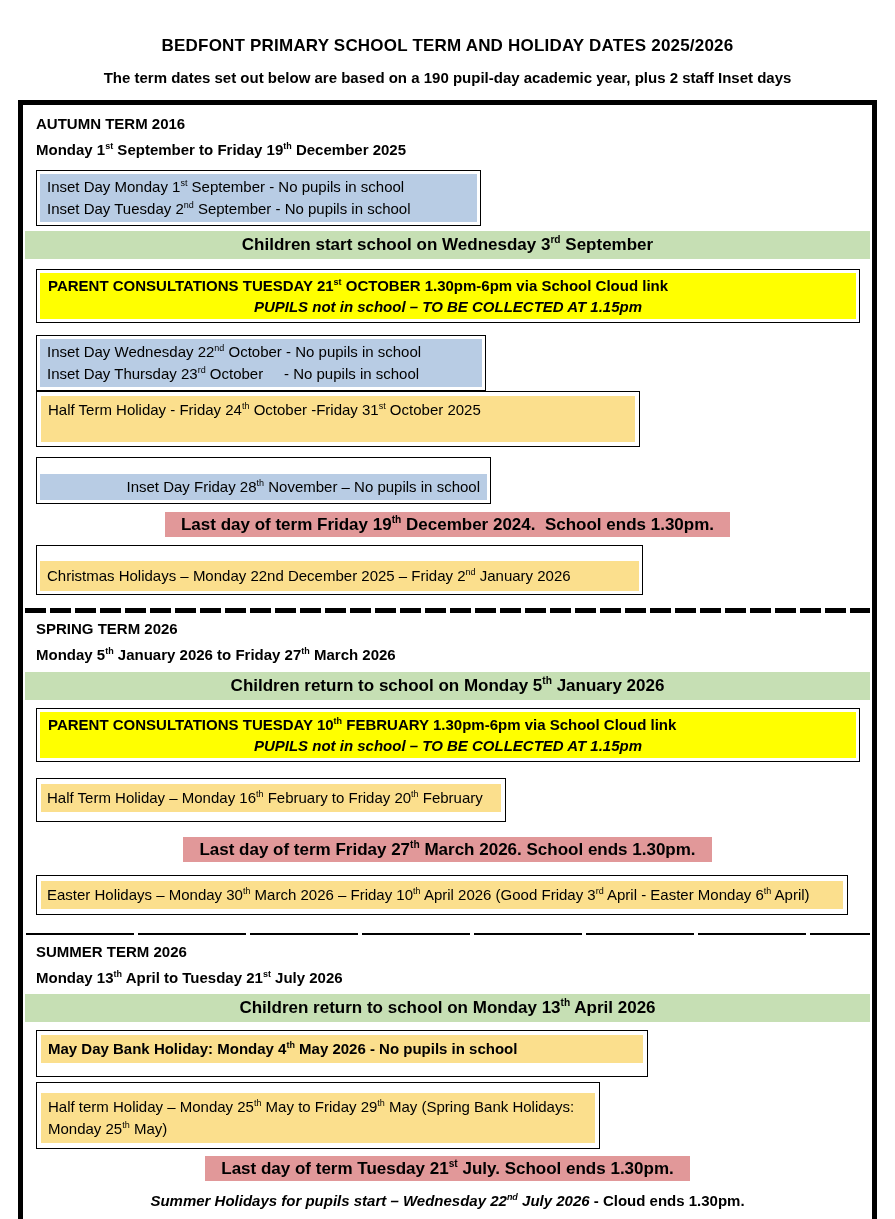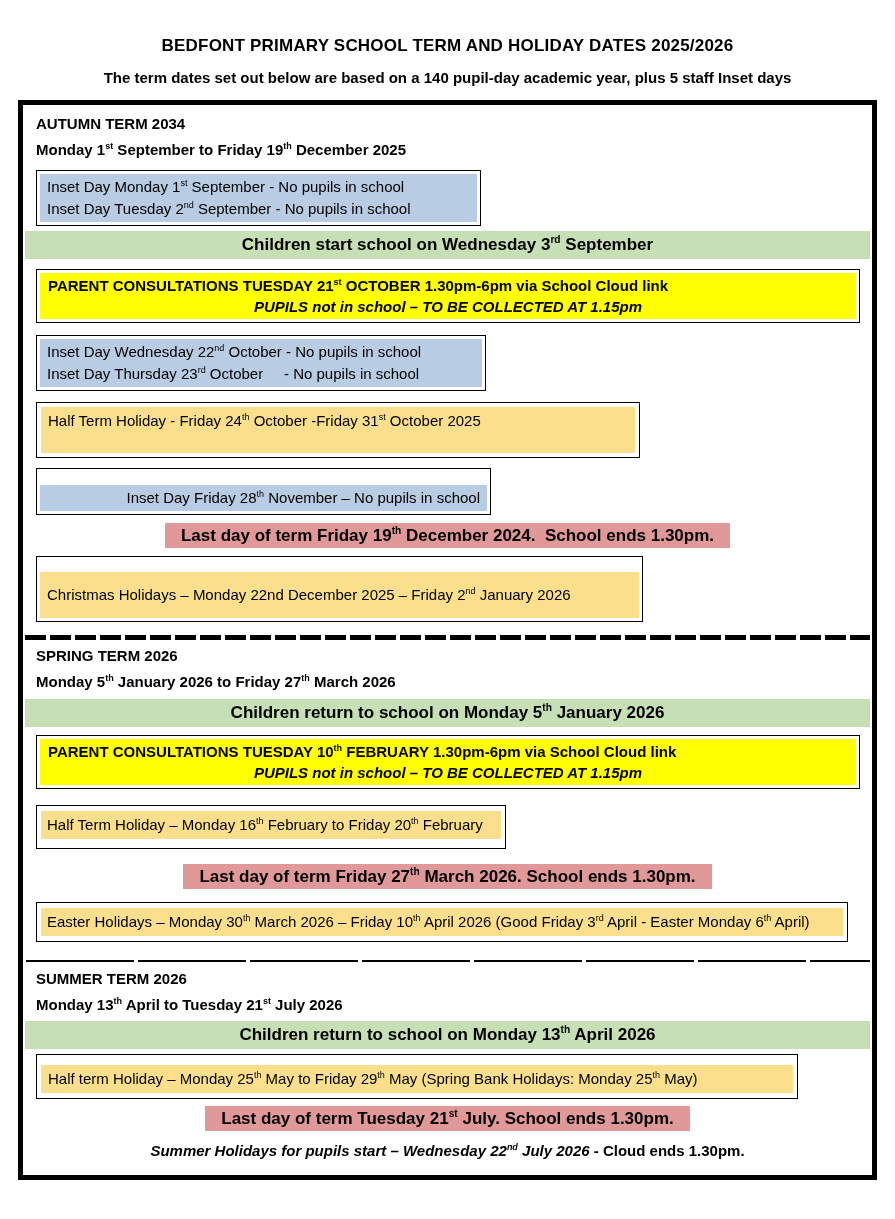--- a/index.html
+++ b/index.html
@@ -12,21 +12,21 @@
   .title{margin-top:36px;text-align:center;font-size:17px;font-weight:bold;letter-spacing:.2px;}
   .subtitle{margin-top:13px;text-align:center;font-size:15px;font-weight:bold;}
 
   .frame{margin:14px 18px 0 18px;border:5px solid #000;padding:3px 0 14px 0;background:#fff;}
 
   .term-heading{margin:7px 0 0 13px;font-size:15px;font-weight:bold;}
   .term-range{margin:9px 0 0 13px;font-size:15px;font-weight:bold;}
 
   .white-box{border:1px solid #000;margin-left:13px;background:#fff;box-sizing:border-box;}
   .w445{width:445px}.w450{width:450px}.w455{width:455px}.w604{width:604px}
-  .w607{width:607px}.w470{width:470px}.w812{width:812px}.w612{width:612px}.w710{width:762px}
+  .w607{width:607px}.w470{width:470px}.w812{width:812px}.w612{width:612px}.w710{width:564px}
 
   .it-line{font-size:15px;line-height:22px;white-space:pre-wrap;}
 
   .hl-blue{background:#B8CCE4;margin:3px;padding:2px 7px;}
   .hl-tan{background:#FBDF8D;display:block;}
   .banner{margin:5px 2px 0 2px;background:#C6DFB4;text-align:center;
           font-size:17px;font-weight:bold;padding:4px 13px;}
   .yellow-box{margin-right:12px;padding:3px;}
   .hl-yellow{background:#FFFF00;padding:2px 8px;}
   .pc-line1{font-size:15px;font-weight:bold;line-height:21px;}
@@ -38,46 +38,46 @@
 
   .sep-dashed{height:5px;margin:13px 2px 0 2px;
     background:repeating-linear-gradient(90deg,#000 0 21px,transparent 21px 25px);}
   .sep-thin{height:2px;margin:18px 2px 0 3px;
     background:repeating-linear-gradient(90deg,#000 0 108px,transparent 108px 112px);}
 
   
   .half-oct .hl-tan{margin:4px;padding:3px 7px 21px 7px;}
   .box3{padding-top:13px;text-align:right;}
   .christmas{padding-top:12px;}
-  .christmas .hl-tan{margin:3px;padding:12px 7px;}
+  .christmas .hl-tan{margin:3px;padding:4px 7px;}
   .half-feb .hl-tan{margin:5px 4px 9px 4px;padding:3px 6px;}
   .easter .hl-tan{margin:5px 4px;padding:3px 6px;}
   .mayday .hl-tan{margin:4px 4px 13px 4px;padding:3px 7px;font-weight:bold;}
   .half-may{padding-top:10px;}
   .half-may .hl-tan{margin:0 4px 5px 4px;padding:3px 7px;}
 
   .final-row{text-align:center;font-size:15px;line-height:21px;}
   .final-italic{font-weight:bold;font-style:italic;}
   .final-plain{font-weight:bold;}
 
   .mt5{margin-top:5px}.mt7{margin-top:7px}.mt8{margin-top:8px}.mt9{margin-top:9px}
-  .mt10{margin-top:10px}.mt11{margin-top:11px}.mt12{margin-top:12px}.mt13{margin-top:13px}
+  .mt10{margin-top:10px}.mt11{}.mt12{margin-top:12px}.mt13{margin-top:13px}
   .mt15{margin-top:15px}.mt16{margin-top:16px}
 </style>
 </head>
 <body>
 
 <div>
 
   <div class="title">BEDFONT PRIMARY SCHOOL TERM AND HOLIDAY DATES 2025/2026</div>
-  <div class="subtitle">The term dates set out below are based on a 140 pupil-day academic year, plus 5 staff Inset days</div>
+  <div class="subtitle">The term dates set out below are based on a 190 pupil-day academic year, plus 2 staff Inset days</div>
 
   <div class="frame">
 
-    <div class="term-heading">AUTUMN TERM 2034</div>
+    <div class="term-heading">AUTUMN TERM 2016</div>
     <div class="term-range">Monday 1<sup>st</sup> September to Friday 19<sup>th</sup> December 2025</div>
 
     <div class="white-box w445 mt12">
       <div class="hl-blue">
         <div class="it-line">Inset Day Monday 1<sup>st</sup> September - No pupils in school</div>
         <div class="it-line">Inset Day Tuesday 2<sup>nd</sup> September - No pupils in school</div>
       </div>
     </div>
 
     <div class="banner">Children start school on Wednesday 3<sup>rd</sup> September</div>
@@ -140,20 +140,23 @@
       <div class="hl-tan it-line">Easter Holidays – Monday 30<sup>th</sup> March 2026 – Friday 10<sup>th</sup> April 2026 (Good Friday 3<sup>rd</sup> April - Easter Monday 6<sup>th</sup> April)</div>
     </div>
 
     <div class="sep-thin"></div>
 
     <div class="term-heading mt8">SUMMER TERM 2026</div>
     <div class="term-range">Monday 13<sup>th</sup> April to Tuesday 21<sup>st</sup> July 2026</div>
 
     <div class="banner mt8">Children return to school on Monday 13<sup>th</sup> April 2026</div>
 
+    <div class="white-box w612 mayday mt8">
+      <div class="hl-tan it-line">May Day Bank Holiday: Monday 4<sup>th</sup> May 2026 - No pupils in school</div>
+    </div>
 
     <div class="white-box w710 half-may mt5">
       <div class="hl-tan it-line">Half term Holiday – Monday 25<sup>th</sup> May to Friday 29<sup>th</sup> May (Spring Bank Holidays: Monday 25<sup>th</sup> May)</div>
     </div>
 
     <div class="pink-row mt7">
       <span class="hl-pink">Last day of term Tuesday 21<sup>st</sup> July. School ends 1.30pm.</span>
     </div>
 
     <div class="final-row mt9">

